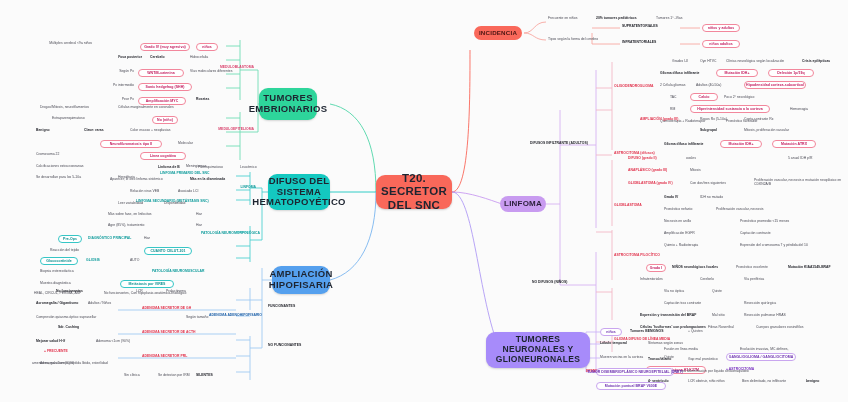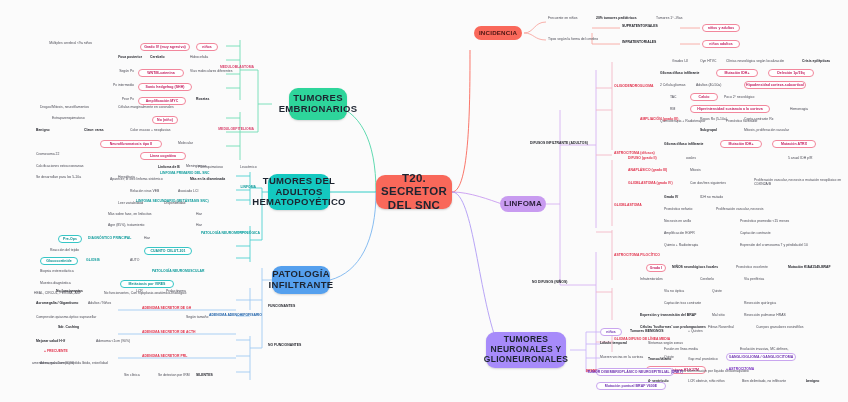--- a/index.html
+++ b/index.html
@@ -155,41 +155,41 @@
         <path d="M586 358 L 600 358"></path>
         <path d="M586 372 L 600 372"></path>
       </g>
     </g>
   </svg>
 
   <div class="node central" style="left:376px;top:175px;width:76px;height:34px;">
     <span>T20. SECRETOR DEL SNC</span>
   </div>
 
-  <div class="node l1 green" style="left:289px;top:88px;width:58px;height:32px;">
+  <div class="node l1 green" style="left:259px;top:88px;width:58px;height:32px;">
     <span>TUMORES EMBRIONARIOS</span>
   </div>
 
   <div class="node l1 teal" style="left:268px;top:174px;width:62px;height:36px;">
-    <span>TUMORES DEL ADULTOS HEMATOPOYÉTICO</span>
+    <span>DIFUSO DEL SISTEMA HEMATOPOYÉTICO</span>
   </div>
 
   <div class="node l1 blue" style="left:272px;top:266px;width:58px;height:28px;">
-    <span>PATOLOGÍA INFILTRANTE</span>
+    <span>AMPLIACIÓN HIPOFISARIA</span>
   </div>
 
   <div class="node pill red" style="left:474px;top:26px;width:48px;height:14px;">
     <span>INCIDENCIA</span>
   </div>
 
   <div class="node pill violet" style="left:500px;top:196px;width:46px;height:16px;font-size:8px;">
     <span>LINFOMA</span>
   </div>
 
-  <div class="node l1 purple" style="left:486px;top:332px;width:80px;height:36px;font-size:8.5px;">
+  <div class="node l1 purple" style="left:486px;top:332px;width:104px;height:36px;font-size:8.5px;">
     <span>TUMORES NEURONALES Y GLIONEURONALES</span>
   </div>
 
   <div class="node txt left" style="left:548px;top:17px;width:46px;">Frecuente en niños</div>
   <div class="node txt b left" style="left:596px;top:17px;width:56px;">20% tumores pediátricos</div>
   <div class="node txt left" style="left:656px;top:17px;width:44px;">Tumores 1º -Vías</div>
   <div class="node txt left" style="left:548px;top:38px;width:62px;">Tipos según la forma del cerebro</div>
 
   <div class="node txt b left" style="left:622px;top:25px;width:56px;">SUPRATENTORIALES</div>
   <div class="node txt b left" style="left:622px;top:41px;width:56px;">INFRATENTORIALES</div>

